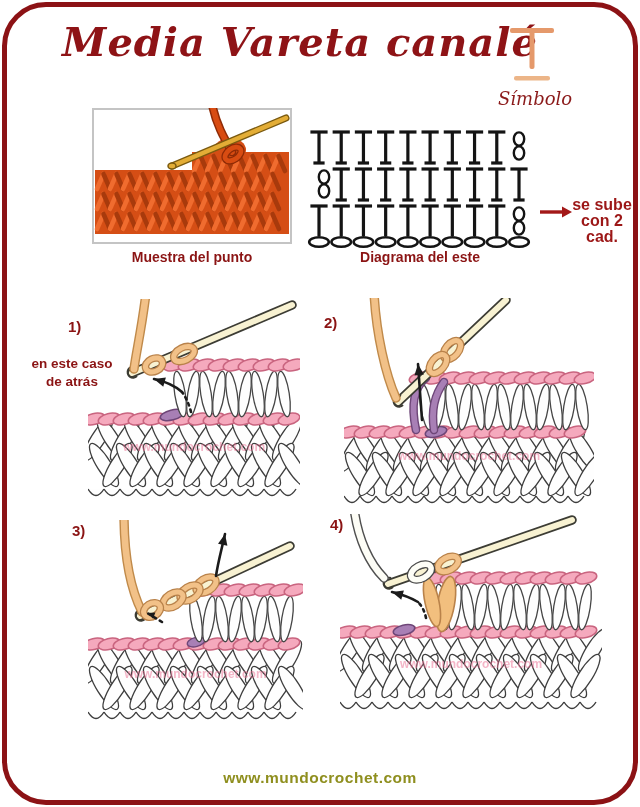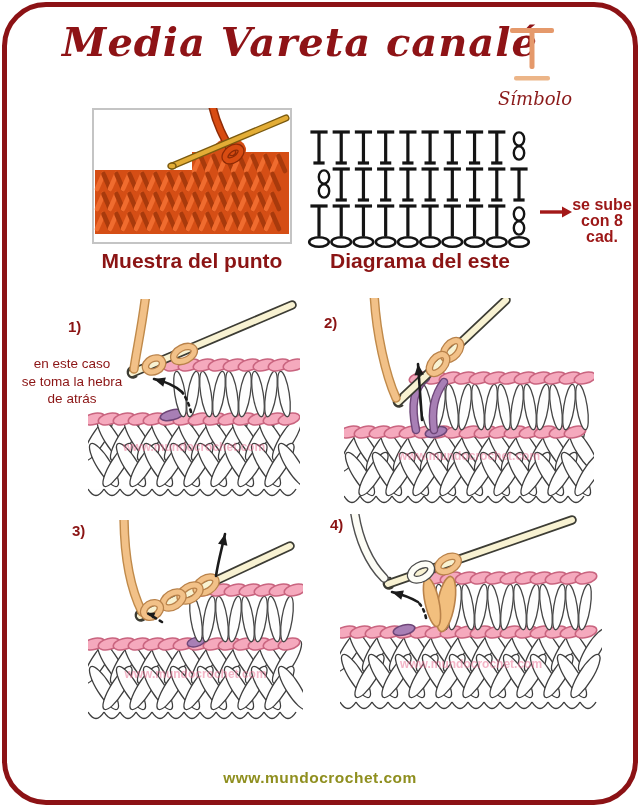--- a/index.html
+++ b/index.html
@@ -6,25 +6,25 @@
   .page{position:relative;width:640px;height:807px;background:#ffffff;overflow:hidden;
         font-family:"Liberation Sans",sans-serif;}
   .frame{position:absolute;inset:2px;border:5px solid #8C1215;border-radius:44px;pointer-events:none;}
   .abs{position:absolute;}
   .title{left:40px;top:18px;width:520px;text-align:center;
          font-family:"DejaVu Serif",serif;font-style:italic;font-weight:600;
          font-size:40px;color:#8E1316;letter-spacing:1px;}
   .symbol-caption{left:498px;top:88px;width:70px;text-align:center;
                   font-family:"DejaVu Serif",serif;font-style:italic;
                   font-size:18px;color:#8B1A1A;}
-  .fig-caption{top:249px;text-align:center;font-weight:bold;font-size:21px;color:#8B1414;}
+  .fig-caption{top:249px;text-align:center;font-weight:bold;font-size:14px;color:#8B1414;}
   .note-text{left:568px;top:197px;width:68px;text-align:center;font-weight:bold;
              font-size:16px;line-height:16px;color:#9C1717;}
   .step-label{font-weight:bold;font-size:15px;color:#8B1414;}
-  .step-caption{left:4px;top:355px;width:136px;text-align:center;font-weight:normal;
+  .step-caption{left:4px;top:355px;width:136px;text-align:center;font-weight:bold;
                 font-size:13.5px;line-height:17.5px;color:#8B1414;}
   .footer{left:0;top:769px;width:640px;text-align:center;font-weight:bold;
           font-size:15.5px;color:#8F8F1F;letter-spacing:0.5px;}
   svg{display:block;}
 </style>
 </head>
 <body>
 
 <div class="page">
   <div class="frame"></div>
@@ -256,27 +256,26 @@
       </g>
     </svg>
   <div class="abs fig-caption" style="left:318px;width:204px">Diagrama del este</div>
 
   <svg class="abs" style="left:538px;top:204px" width="36" height="16" viewBox="0 0 36 16">
     <line x1="2" y1="8" x2="24" y2="8" stroke="#A31818" stroke-width="3.4"></line>
     <polygon points="24,2.5 34,8 24,13.5" fill="#A31818"></polygon>
   </svg>
   <div class="abs note-text">
     <div>se sube</div>
-    <div>con 8 cad.</div>
+    <div>con 2 cad.</div>
   </div>
 
   <div class="abs step-label" style="left:68px;top:318px">1)</div>
   <div class="abs step-caption">
     <div>en este caso</div>
-    <div>se toma la hebra</div>
     <div>de atrás</div>
   </div>
   <svg id="step1Svg" class="abs" style="left:88px;top:299px" width="212" height="208" viewBox="0 0 212 208">
       <g>
         <path d="M 0 190 Q 8 203 16 190" fill="#FEFEFE" stroke="#3d3d3d" stroke-width="1.4"></path>
         <path d="M 16 190 Q 24 203 32 190" fill="#FEFEFE" stroke="#3d3d3d" stroke-width="1.4"></path>
         <path d="M 32 190 Q 40 203 48 190" fill="#FEFEFE" stroke="#3d3d3d" stroke-width="1.4"></path>
         <path d="M 48 190 Q 56 203 64 190" fill="#FEFEFE" stroke="#3d3d3d" stroke-width="1.4"></path>
         <path d="M 64 190 Q 72 203 80 190" fill="#FEFEFE" stroke="#3d3d3d" stroke-width="1.4"></path>
         <path d="M 80 190 Q 88 203 96 190" fill="#FEFEFE" stroke="#3d3d3d" stroke-width="1.4"></path>

